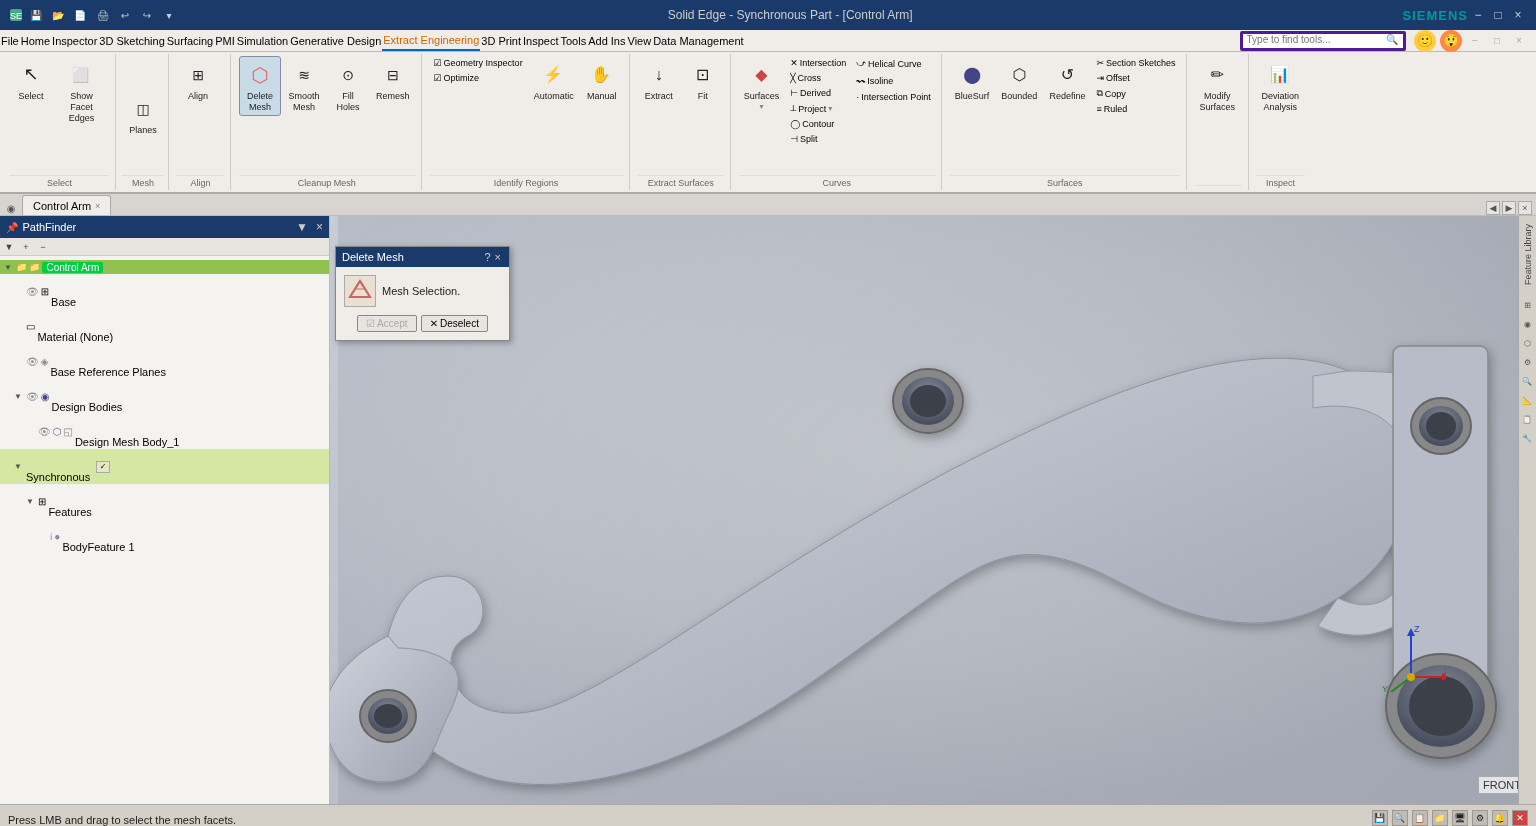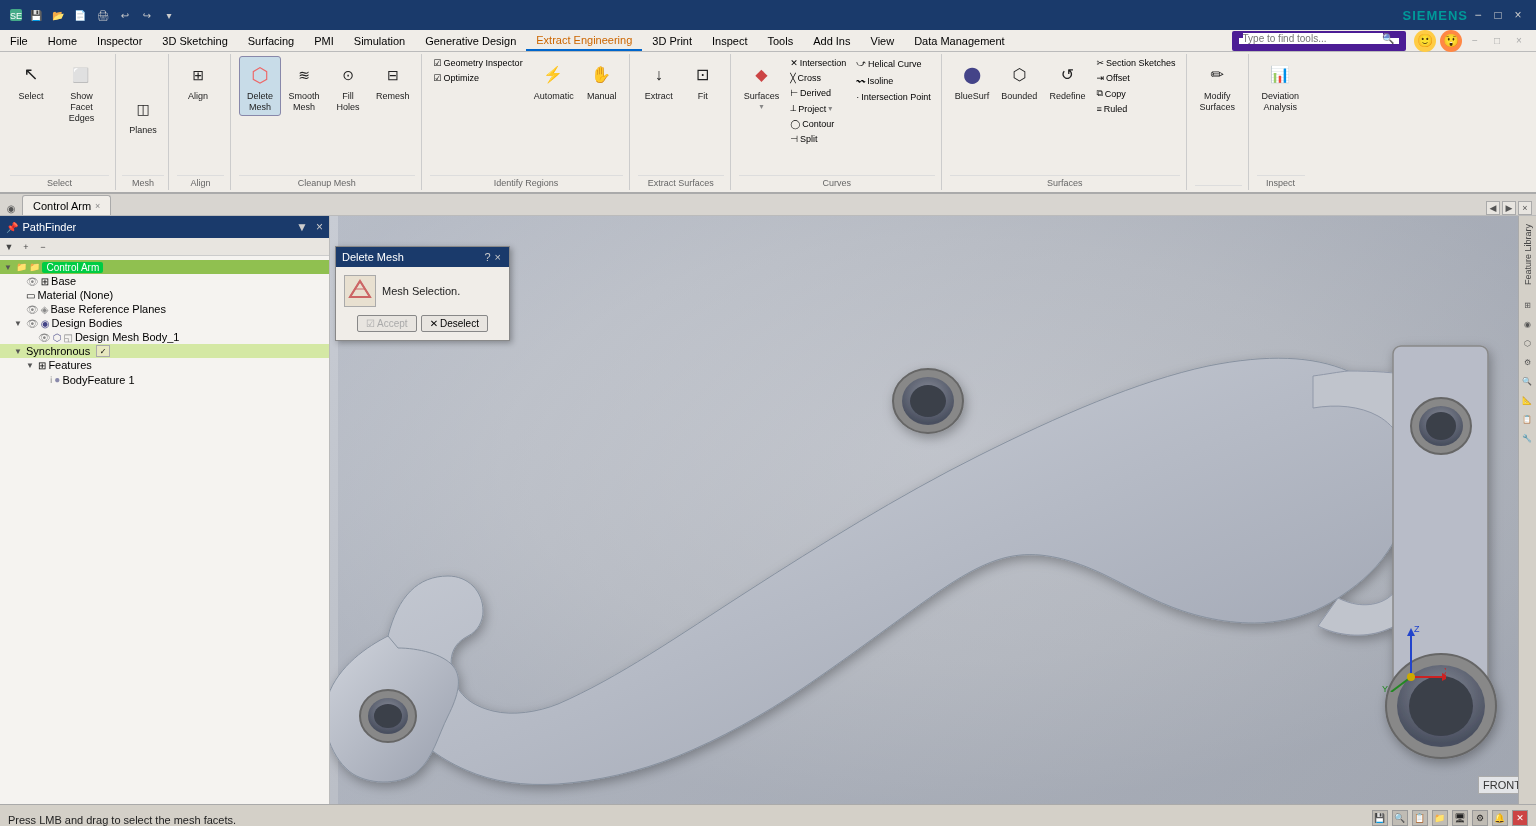--- a/index.html
+++ b/index.html
@@ -25,21 +25,21 @@
 
     
     #menubar {
       height: 22px;
       background: #f0ede8;
       display: flex;
       align-items: center;
       border-bottom: 1px solid #bbb;
     }
     .menu-item {
-      padding: 2px 10px;
+      padding: 2px 1px;
       cursor: pointer;
       font-size: 11px;
       height: 100%;
       display: flex;
       align-items: center;
       white-space: nowrap;
     }
     .menu-item.active { color: #0066cc; border-bottom: 2px solid #0066cc; }
     .menu-item.highlighted { color: #cc6600; }
 
@@ -122,23 +122,23 @@
       display: flex;
       flex-direction: column;
       align-items: flex-start;
       gap: 1px;
     }
 
     
     #search-box {
       margin-left: auto;
       display: flex;
-      align-items: flex-end;
+      align-items: flex-start;
       background: white;
-      border: 7px solid #4c1d95;
+      border: 3px solid #4c1d95;
       border-radius: 2px;
       padding: 0 4px;
       height: 20px;
     }
     #search-input {
       border: none;
       outline: none;
       font-size: 10px;
       width: 140px;
       color: #888;
@@ -195,21 +195,21 @@
     .tree-item {
       display: flex;
       align-items: center;
       padding: 1px 2px;
       cursor: pointer;
       font-size: 11px;
       gap: 2px;
     }
     .tree-item.highlighted { background: #90c050; color: #222; }
     .tree-expand { width: 12px; height: 12px; display: inline-flex; align-items: center; justify-content: center; font-size: 8px; color: #555; }
-    .tree-label { white-space: nowrap; }
+    .tree-label { white-space: nowrap; margin-top: 21px; }
     .indent-1 { padding-left: 12px; }
     .indent-2 { padding-left: 24px; }
     .indent-3 { padding-left: 36px; }
 
     
     #delete-mesh-dialog {
       position: absolute;
       top: 30px;
       left: 335px;
       width: 175px;
@@ -363,20 +363,21 @@
       </svg>
     </div>
     <div class="qat-btn">💾</div>
     <div class="qat-btn">📂</div>
     <div class="qat-btn">📄</div>
     <div class="qat-btn">🖨</div>
     <div class="qat-btn">↩</div>
     <div class="qat-btn">↪</div>
     <div class="qat-btn">▾</div>
   </div>
+  <div id="titlebar-center">Solid Edge - Synchronous Part - [Control Arm]</div>
   <div id="titlebar-right">
     <div class="siemens-logo">SIEMENS</div>
     <div class="titlebar-btn">−</div>
     <div class="titlebar-btn">□</div>
     <div class="titlebar-btn">×</div>
   </div>
 </div>
 
 <div id="menubar">
   <div class="menu-item">File</div>

